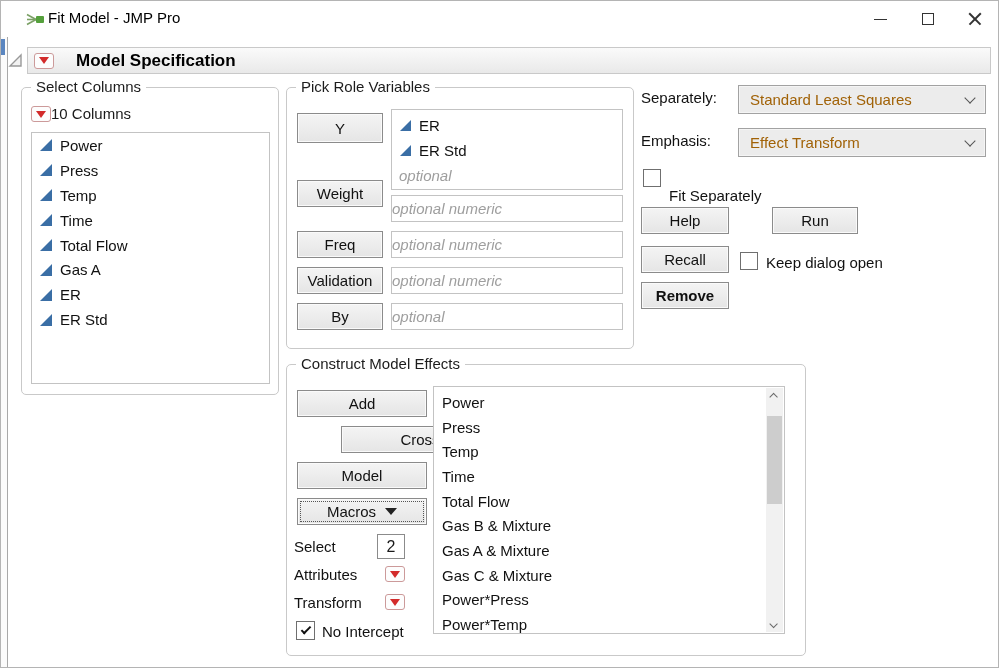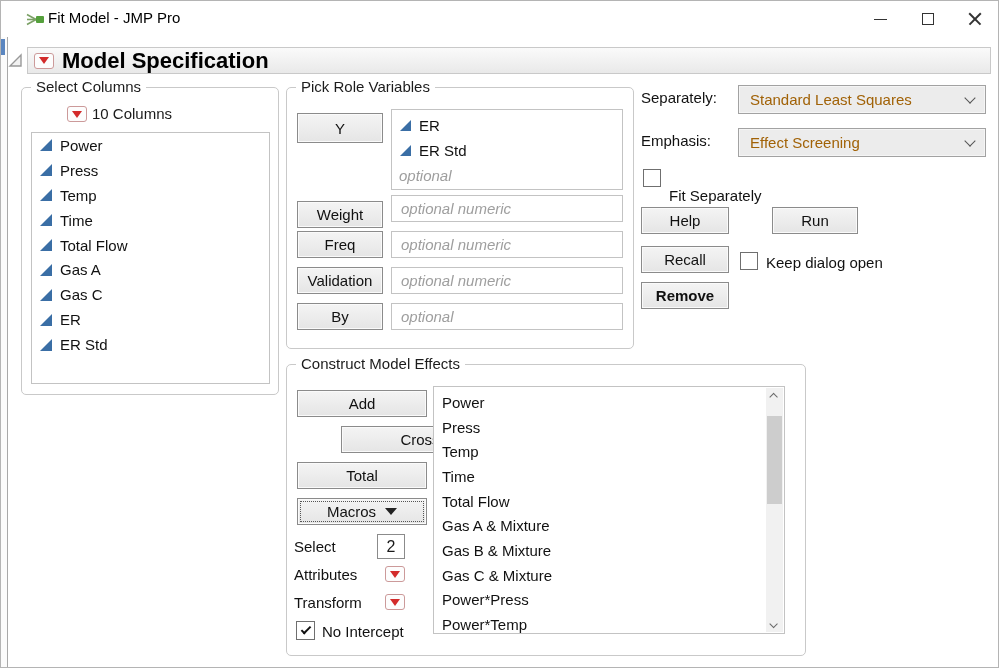--- a/index.html
+++ b/index.html
@@ -24,34 +24,34 @@
   .glyph-close::after  { transform:rotate(-45deg); }
   
   .left-strip { position:absolute; left:0; top:36px; width:7px; height:632px; background:#fbfbfb; border-right:1px solid #a8a8a8; }
   .left-strip-artifact { position:absolute; left:0; top:2px; width:4px; height:16px; background:#5b86c0; }
   
   .header-bar {
     position:absolute; left:26px; top:46px; width:964px; height:27px;
     background:linear-gradient(#fafafa,#e9e9e9); border:1px solid #c9c9c9;
     display:flex; align-items:center;
   }
-  .header-title { font-size:22px; font-weight:bold; color:#000; margin-left:8px; }
+  .header-title { font-size:17px; font-weight:bold; color:#000; margin-left:22px; }
   .disclosure { position:absolute; left:5px; top:50px; }
   
   .groupbox { position:absolute; border:1px solid #c9c9c9; border-radius:5px; background:#fff; }
   .group-title { position:absolute; top:-10px; left:9px; background:#fff; padding:0 5px; font-size:15px; color:#1c1c1c; white-space:nowrap; }
   .btn {
     position:absolute; display:flex; align-items:center; justify-content:center;
     background:linear-gradient(#f4f4f4,#e5e5e5); border:1px solid #8b8b8b;
     box-shadow:inset 0 0 0 1px #fafafa; font-size:15px; color:#111; cursor:default;
   }
   .btn-focus { outline:1px dotted #555; outline-offset:-4px; }
   .listbox { position:absolute; background:#fff; border:1px solid #c3c3c3; overflow:hidden; }
   .li { display:flex; align-items:center; gap:7px; padding-left:7px; font-size:15px; color:#111; }
-  .field { position:absolute; background:#fff; border:1px solid #c3c3c3; display:flex; align-items:center; padding-left:9px; }
+  .field { position:absolute; background:#fff; border:1px solid #c3c3c3; display:flex; align-items:center; }
   .ph { font-style:italic; color:#9e9e9e; font-size:15px; }
   .red-tri-btn {
     width:20px; height:16px; background:#fdfdfd; border:1px solid #cc9a9a; border-radius:3px;
     display:inline-flex; align-items:center; justify-content:center; flex:0 0 auto;
   }
   .red-tri { width:0; height:0; border-left:5px solid transparent; border-right:5px solid transparent; border-top:7px solid #d32b2b; }
   .blk-tri { width:0; height:0; border-left:6px solid transparent; border-right:6px solid transparent; border-top:7px solid #222; margin-left:9px; }
   .checkbox { position:absolute; width:18px; height:18px; background:#fff; border:1px solid #6f6f6f; display:flex; align-items:center; justify-content:center; }
   .tick { width:10px; height:5px; border-left:2.2px solid #111; border-bottom:2.2px solid #111; transform:rotate(-45deg) translate(1px,-1px); }
   .label { position:absolute; font-size:15px; color:#111; white-space:nowrap; }
@@ -108,21 +108,21 @@
   </span>
   <div class="header-bar">
     <span class="red-tri-btn" style="margin-left:6px;">
       <span class="red-tri"></span>
     </span>
     <span class="header-title">Model Specification</span>
   </div>
 
   <div class="groupbox" style="left:20px; top:86px; width:258px; height:308px;">
     <span class="group-title">Select Columns</span>
-    <div style="position:absolute; left:9px; top:17px; display:flex; align-items:flex-end; gap:5px;margin-left:36px;">
+    <div style="position:absolute; left:9px; top:17px; display:flex; align-items:flex-end; ">
       <span class="red-tri-btn">
           <span class="red-tri"></span>
         </span>
       <span style="font-size:15px;">10 Columns</span>
     </div>
     <div class="listbox" style="left:9px; top:44px; width:239px; height:252px;">
       <div class="li col-li">
           <svg class="tri-icon" width="14" height="14">
             <polygon points="1,13 13,13 13,1" fill="#3a6ea5"></polygon>
           </svg>
@@ -150,26 +150,20 @@
           <svg class="tri-icon" width="14" height="14">
             <polygon points="1,13 13,13 13,1" fill="#3a6ea5"></polygon>
           </svg>
           <span>Total Flow</span>
         </div>
       <div class="li col-li">
           <svg class="tri-icon" width="14" height="14">
             <polygon points="1,13 13,13 13,1" fill="#3a6ea5"></polygon>
           </svg>
           <span>Gas A</span>
-        </div>
-      <div class="li col-li">
-          <svg class="tri-icon" width="14" height="14">
-            <polygon points="1,13 13,13 13,1" fill="#3a6ea5"></polygon>
-          </svg>
-          <span>Gas C</span>
         </div>
       <div class="li col-li">
           <svg class="tri-icon" width="14" height="14">
             <polygon points="1,13 13,13 13,1" fill="#3a6ea5"></polygon>
           </svg>
           <span>ER</span>
         </div>
       <div class="li col-li">
           <svg class="tri-icon" width="14" height="14">
             <polygon points="1,13 13,13 13,1" fill="#3a6ea5"></polygon>
@@ -194,21 +188,21 @@
           <svg class="tri-icon" width="13" height="13">
             <polygon points="1,12 12,12 12,1" fill="#3a6ea5"></polygon>
           </svg>
           <span>ER Std</span>
         </div>
       <div class="li" style="height:25px;">
           <span class="ph">optional</span>
         </div>
     </div>
 
-    <div class="btn" style="left:10px; top:113px; width:86px; height:27px;">Weight</div>
+    <div class="btn" style="left:10px; top:92px; width:86px; height:27px;">Weight</div>
     <div class="field" style="left:104px; top:107px; width:232px; height:27px;">
         <span class="ph">optional numeric</span>
       </div>
 
     <div class="btn" style="left:10px; top:143px; width:86px; height:27px;">Freq</div>
     <div class="field" style="left:104px; top:143px; width:232px; height:27px;">
         <span class="ph">optional numeric</span>
       </div>
 
     <div class="btn" style="left:10px; top:179px; width:86px; height:27px;">Validation</div>
@@ -223,40 +217,40 @@
   </div>
 
   <span class="label" style="left:640px; top:88px;">Separately:</span>
   <div class="combobox" style="left:737px; top:84px; width:248px; height:29px;">
     <span>Standard Least Squares</span>
     <span class="chev-dn"></span>
   </div>
 
   <span class="label" style="left:640px; top:131px;">Emphasis:</span>
   <div class="combobox" style="left:737px; top:127px; width:248px; height:29px;">
-    <span>Effect Screening</span>
+    <span>Effect Transform</span>
     <span class="chev-dn"></span>
   </div>
 
   <span class="checkbox" style="left:642px; top:168px;"></span>
   <span class="label" style="left:668px; top:186px;">Fit Separately</span>
 
   <div class="btn" style="left:640px; top:206px; width:88px; height:27px;">Help</div>
   <div class="btn" style="left:771px; top:206px; width:86px; height:27px;">Run</div>
   <div class="btn" style="left:640px; top:245px; width:88px; height:27px;">Recall</div>
   <span class="checkbox" style="left:739px; top:251px;"></span>
   <span class="label" style="left:765px; top:253px;">Keep dialog open</span>
   <div class="btn" style="left:640px; top:281px; width:88px; height:27px;font-weight:bold;">Remove</div>
 
   <div class="groupbox" style="left:285px; top:363px; width:520px; height:292px;">
     <span class="group-title">Construct Model Effects</span>
 
     <div class="btn" style="left:10px; top:25px; width:130px; height:27px;">Add</div>
     <div class="btn" style="left:10px; top:61px; width:158px; height:27px;margin-left:44px;">Cross</div>
-    <div class="btn" style="left:10px; top:97px; width:130px; height:27px;">Total</div>
+    <div class="btn" style="left:10px; top:97px; width:130px; height:27px;">Model</div>
     <div class="btn btn-focus" style="left:10px; top:133px; width:130px; height:27px;">
       <span>Macros</span>
       <span class="blk-tri"></span>
     </div>
 
     <span class="label" style="left:7px; top:173px;">Select</span>
     <div class="field" style="left:90px; top:169px; width:28px; height:25px; justify-content:center; padding-left:0; border-color:#8b8b8b;">2</div>
 
     <span class="label" style="left:7px; top:201px;">Attributes</span>
     <span class="red-tri-btn" style="position:absolute; left:98px; top:201px;">
@@ -284,24 +278,24 @@
         <div class="effect-li">
             <span>Temp</span>
           </div>
         <div class="effect-li">
             <span>Time</span>
           </div>
         <div class="effect-li">
             <span>Total Flow</span>
           </div>
         <div class="effect-li">
+            <span>Gas B &amp; Mixture</span>
+          </div>
+        <div class="effect-li">
             <span>Gas A &amp; Mixture</span>
-          </div>
-        <div class="effect-li">
-            <span>Gas B &amp; Mixture</span>
           </div>
         <div class="effect-li">
             <span>Gas C &amp; Mixture</span>
           </div>
         <div class="effect-li">
             <span>Power*Press</span>
           </div>
         <div class="effect-li">
             <span>Power*Temp</span>
           </div>

